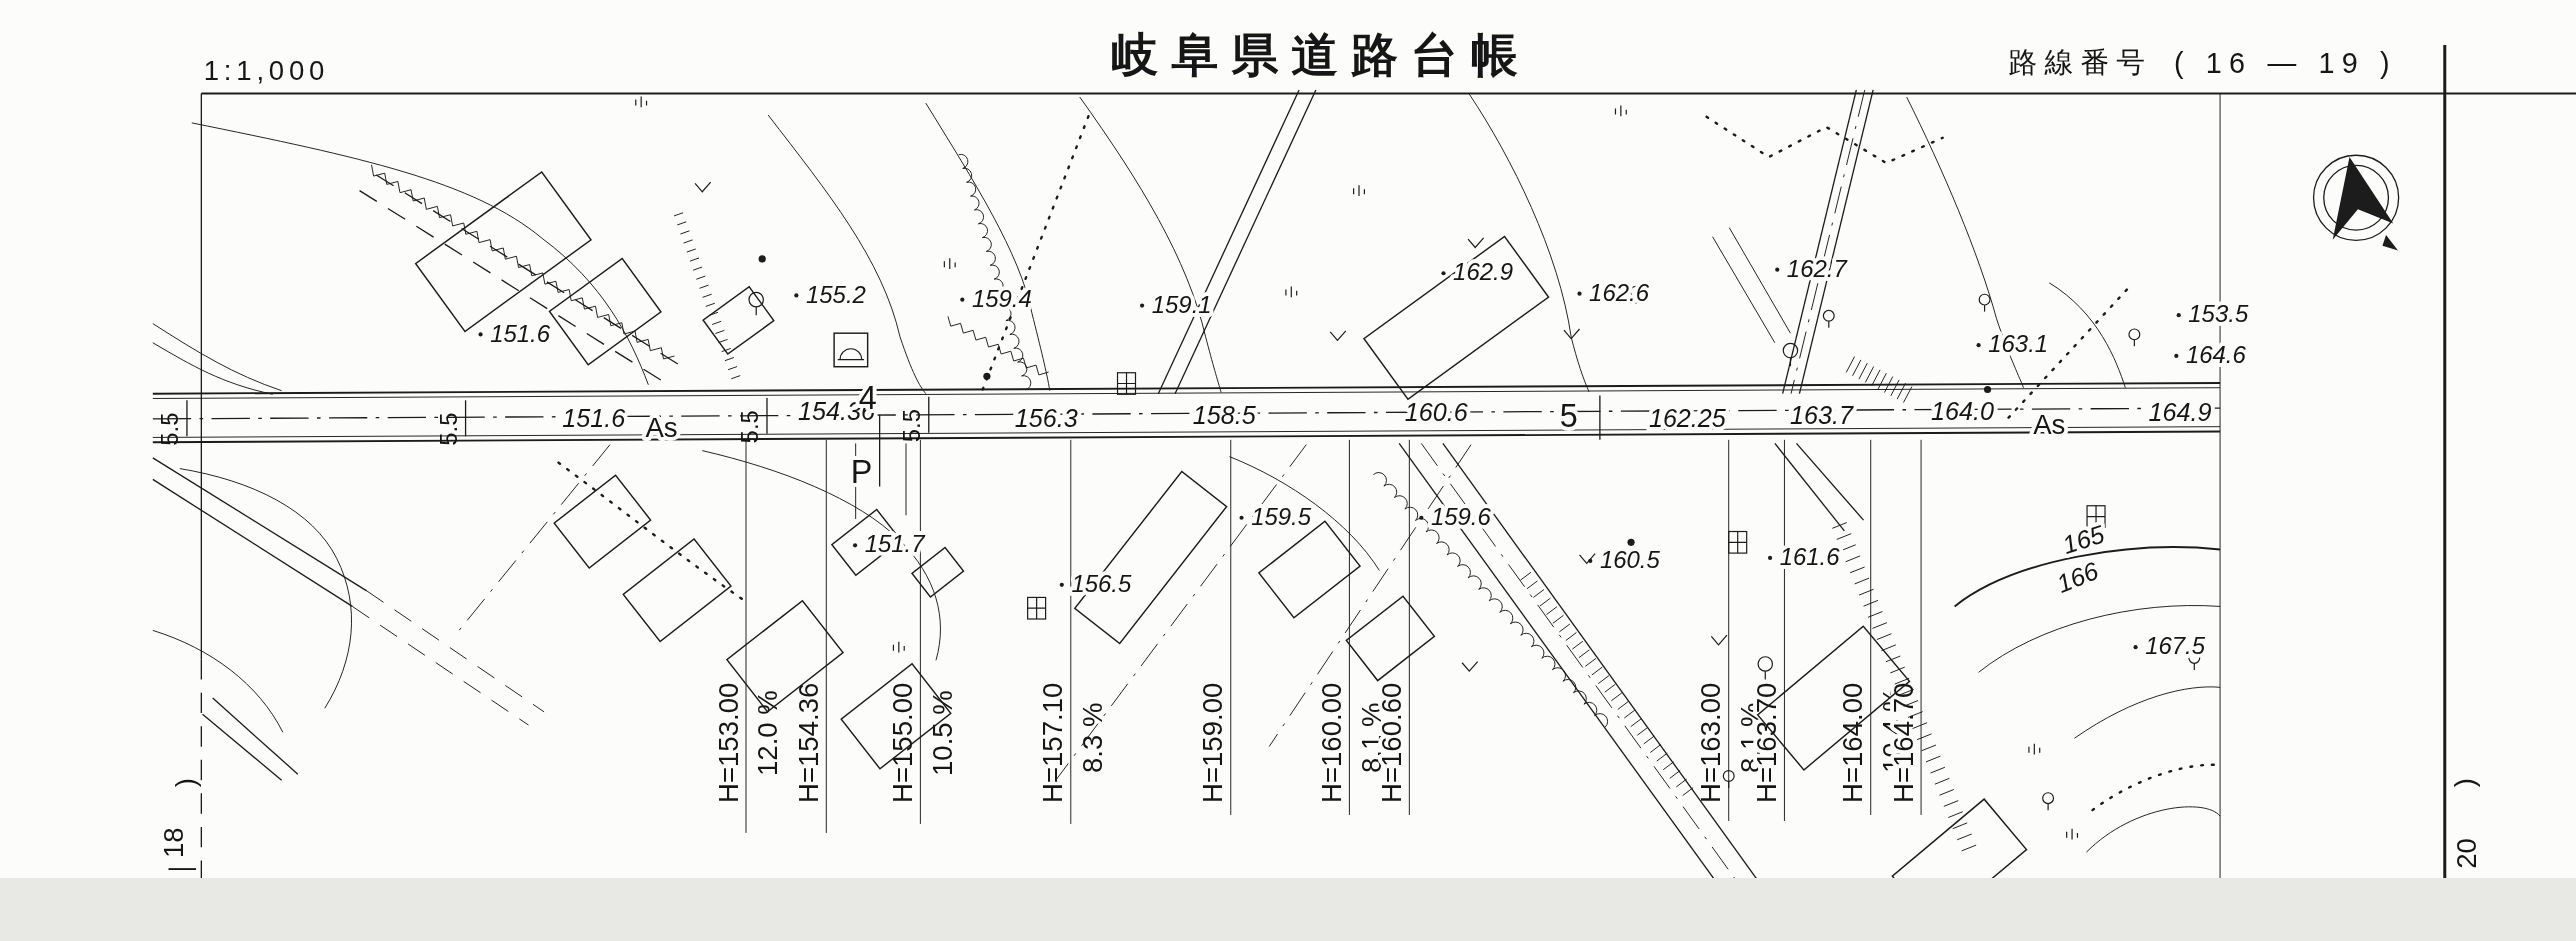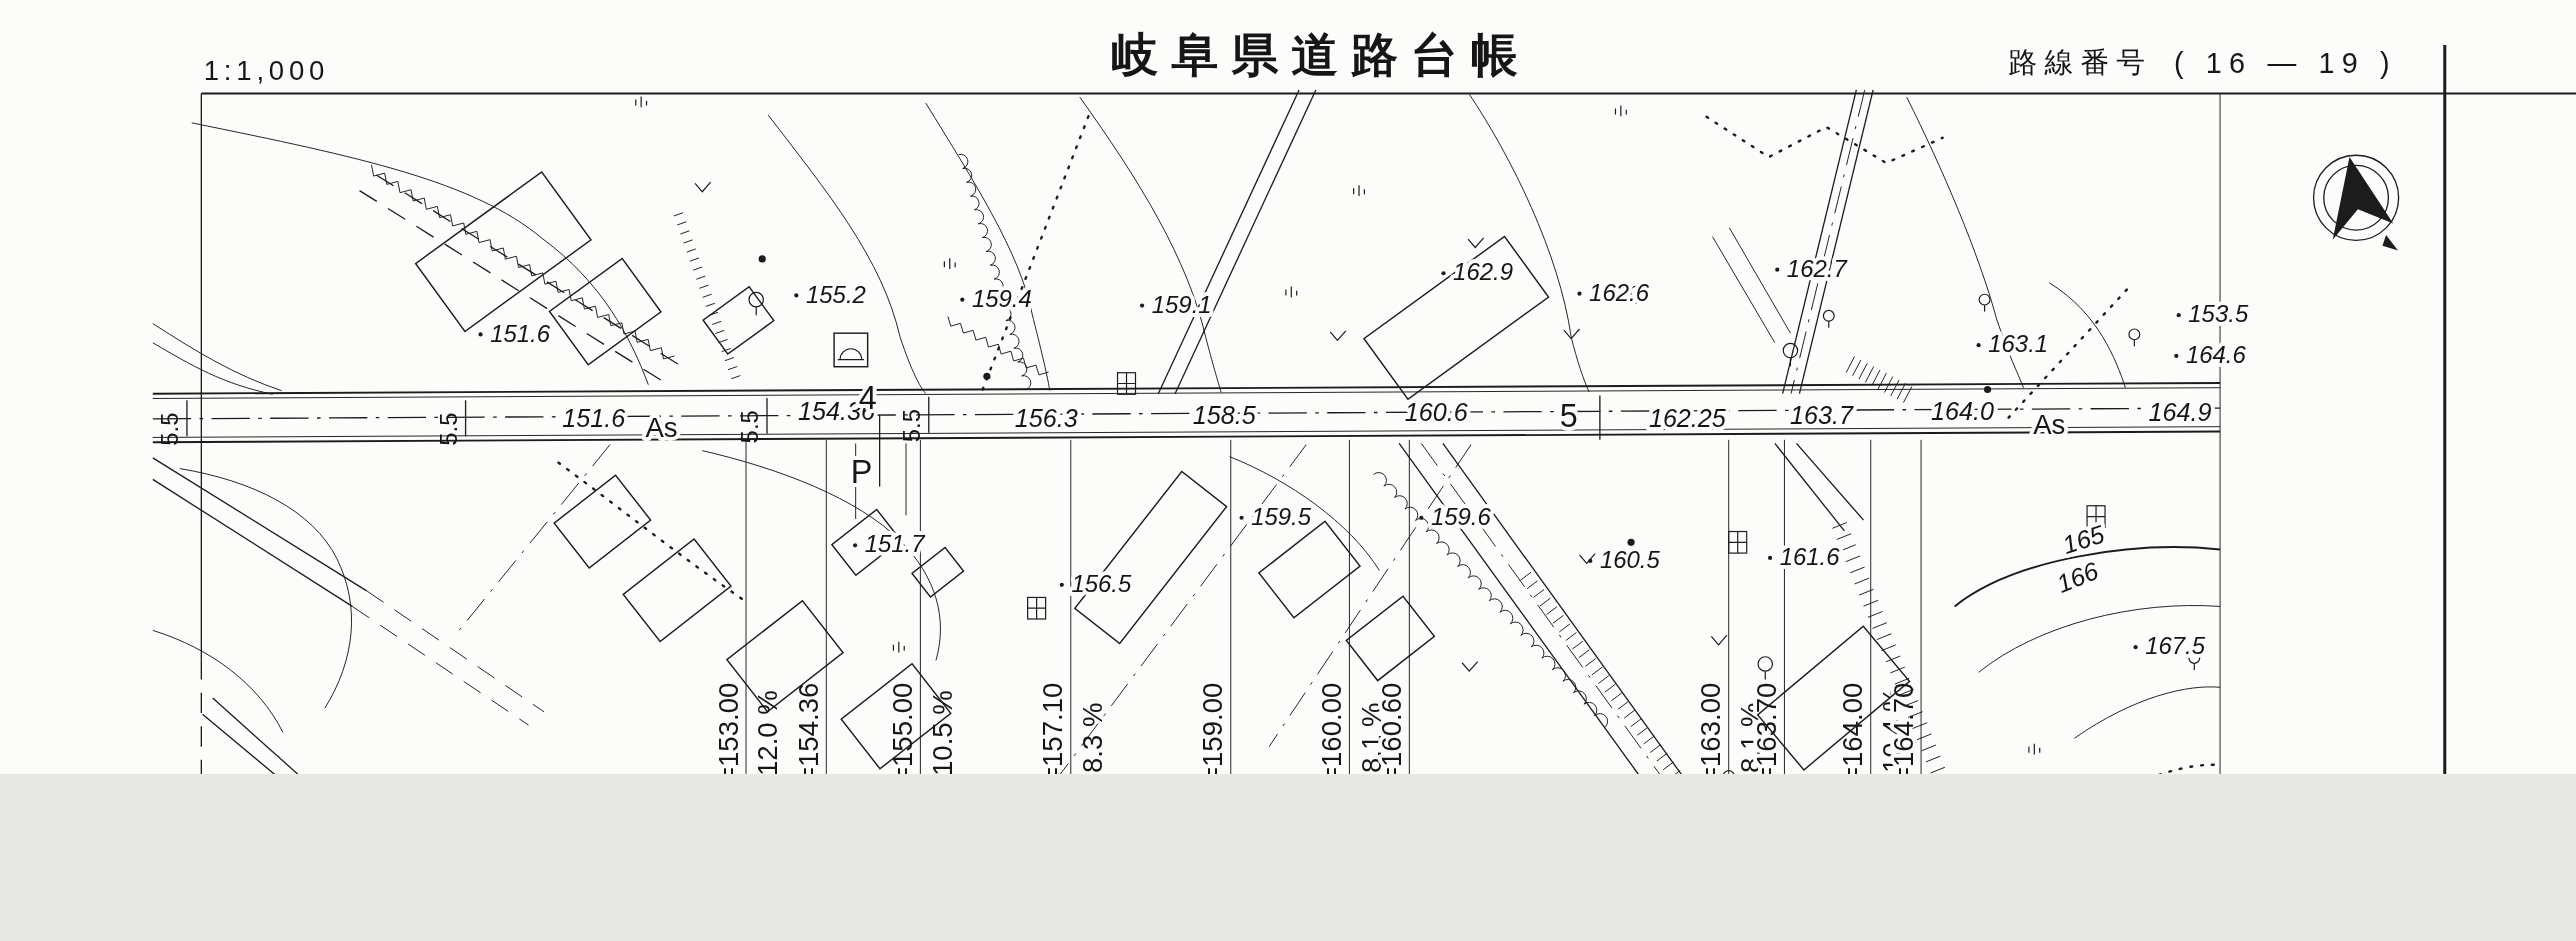--- a/index.html
+++ b/index.html
@@ -1,16 +1,16 @@
 <!DOCTYPE html>
 <html style="font-size:9.6px"><head>
 <meta charset="utf-8">
 <style>
   html,body{margin:0;padding:0;background:#e8e8e4;}
-  .page{position:relative;width:2576px;height:774px;background:#fcfcfa;overflow:hidden;
+  .page{position:relative;width:2576px;height:878px;background:#fcfcfa;overflow:hidden;
         font-family:"Liberation Sans",sans-serif;}
   svg{position:absolute;left:0;top:0;}
   .ln{stroke:#1c1c1c;fill:none;stroke-width:2.2px;}
   .w1{stroke-width:1.6px;}
   .w3{stroke-width:3.2px;}
   .w5{stroke-width:5px;}
   .dashdot{stroke-dasharray:64 14 6 14;}
   .dashdot2{stroke-dasharray:46 16 5 16;}
   .dashed{stroke-dasharray:34 22;}
   .dotted{stroke-dasharray:3 15;stroke-width:4px;stroke-linecap:round;}

